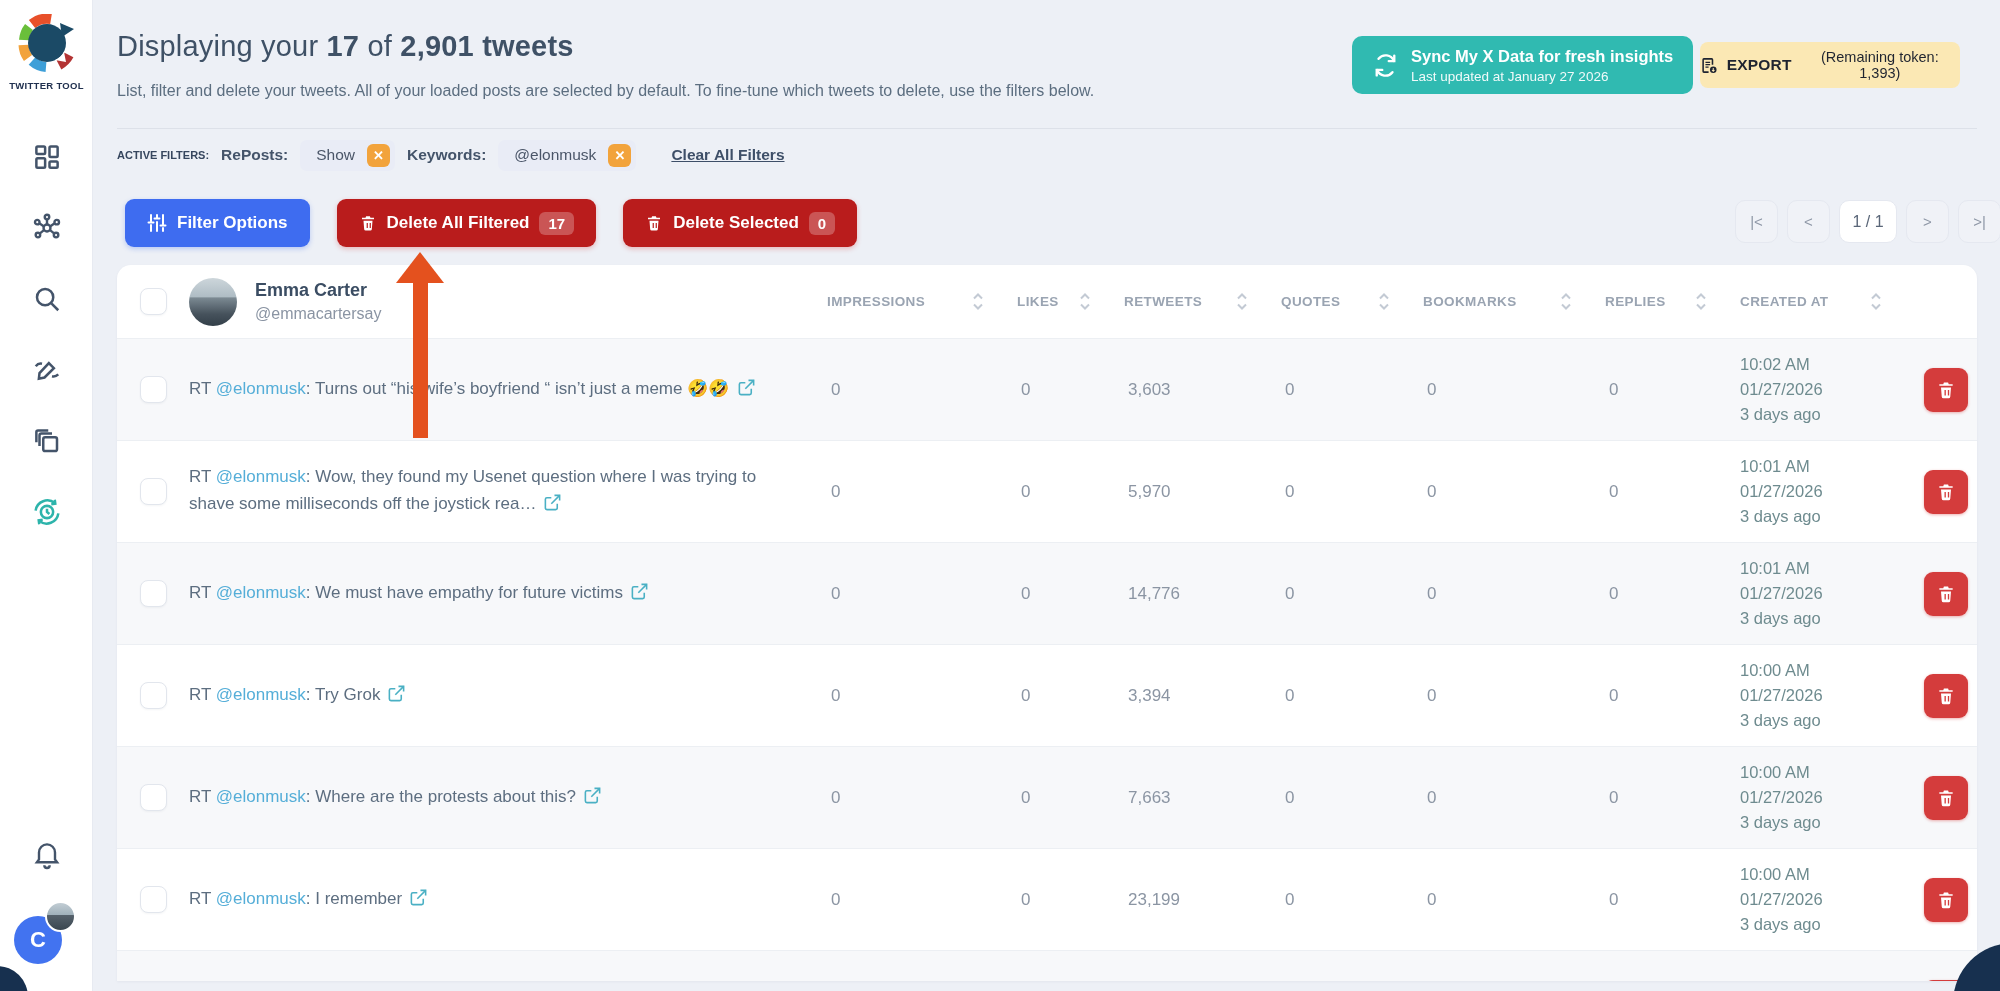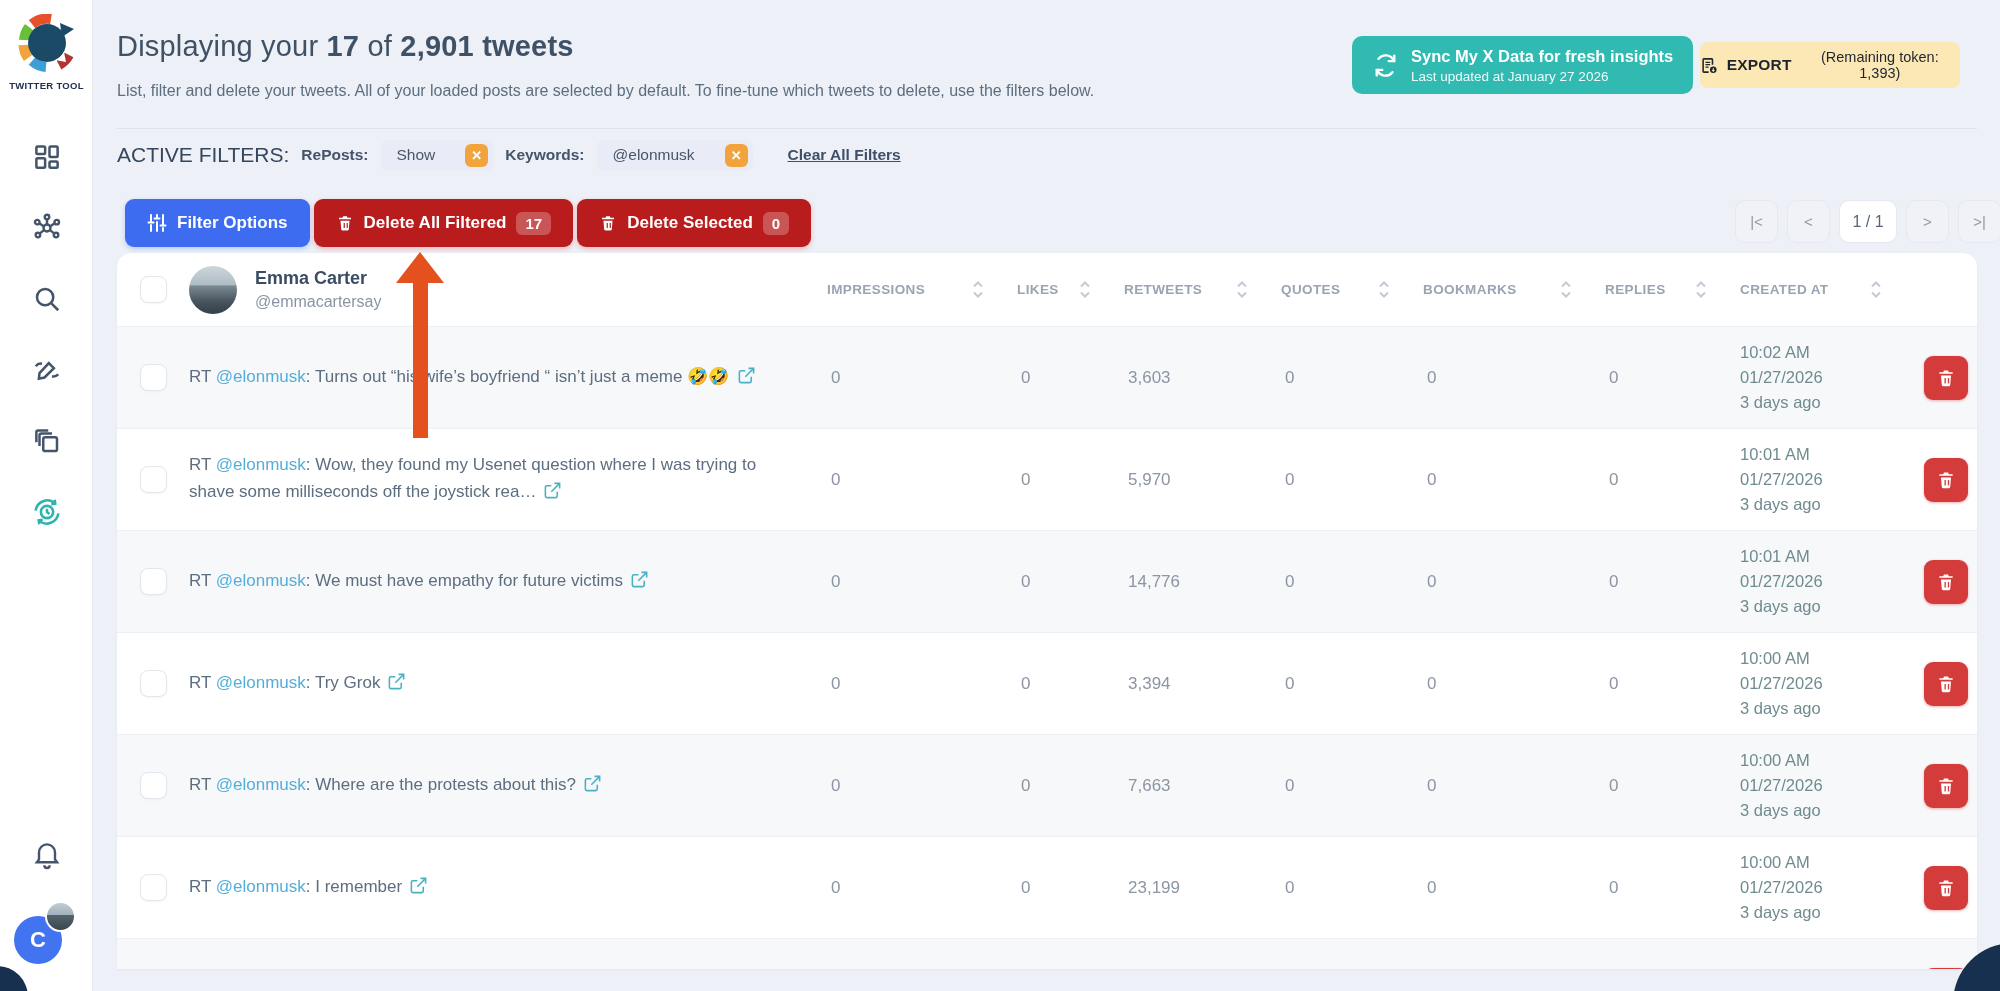--- a/index.html
+++ b/index.html
@@ -28,40 +28,40 @@
 
   .sync-btn { position:absolute; left:1352px; top:36px; height:58px; min-width:314px; background:#30bab1; border:none; border-radius:10px; display:flex; align-items:center; gap:12px; padding:0 20px; cursor:pointer; color:#fff; text-align:left; }
   .sync-line1 { font-size:16.5px; font-weight:700; }
   .sync-line2 { font-size:13.5px; font-weight:400; color:rgba(255,255,255,.93); margin-top:3px; }
   .export-btn { position:absolute; left:1700px; top:42px; height:46px; width:260px; background:#fbe8b4; border:none; border-radius:8px; display:flex; align-items:center; justify-content:center; gap:8px; cursor:pointer; color:#1f2430; }
   .export-label { font-size:15.5px; font-weight:800; letter-spacing:.2px; }
   .export-note { font-size:14.5px; font-weight:400; }
 
   
   .filters-row { position:absolute; left:117px; top:138px; height:34px; display:flex; align-items:center; gap:12px; }
-  .filters-label { font-size:21px; font-weight:400; color:#36465e; }
+  .filters-label { font-size:11px; font-weight:700; color:#36465e; }
   .filter-name { font-size:15.5px; font-weight:600; color:#44546a; }
-  .chip { display:flex; align-items:center; gap:30px; height:31px; background:#e9ecf6; border-radius:7px; padding:0 5px 0 16px; }
+  .chip { display:flex; align-items:center; gap:12px; height:31px; background:#e9ecf6; border-radius:7px; padding:0 5px 0 16px; }
   .chip-value { font-size:15.5px; color:#4a5568; }
   .chip-x { width:23px; height:23px; border:none; border-radius:6px; background:#f2a33c; color:#fff; font-size:13px; font-weight:700; line-height:1; display:flex; align-items:center; justify-content:center; cursor:pointer; }
   .clear-filters { margin-left:23px; font-size:15.5px; font-weight:700; color:#3e4f68; text-decoration:underline; cursor:pointer; }
 
   
-  .actions-row { position:absolute; left:125px; top:199px; display:flex; gap:4px; }
+  .actions-row { position:absolute; left:125px; top:199px; display:flex; gap:27px; }
   .btn { display:flex; align-items:center; gap:10px; height:48px; border:none; border-radius:9px; padding:0 22px; font-size:17px; font-weight:700; color:#fff; cursor:pointer; font-family:inherit; }
   .btn-blue { background:#3e6cf0; box-shadow:0 2px 5px rgba(62,108,240,.3); }
   .btn-red { background:#b91c1c; box-shadow:0 2px 5px rgba(212,60,60,.3); }
   .btn-badge { background:rgba(255,255,255,.25); border-radius:6px; padding:3px 9px; font-size:15px; font-weight:700; }
 
   .pagination { position:absolute; left:1735px; top:200px; display:flex; gap:9px; }
   .pg-btn { min-width:43px; height:43px; border-radius:10px; background:#f0f2f7; border:1px solid #e5e8f0; color:#8e97a6; font-size:15px; display:flex; align-items:center; justify-content:center; cursor:pointer; font-family:inherit; }
   .pg-current { background:#ffffff; color:#5a6678; min-width:58px; font-size:16px; }
 
   
-  .table { position:absolute; left:117px; top:253px; width:1860px; height:716px; background:#fff; border-radius:14px 14px 0 0; overflow:hidden; box-shadow:0 1px 3px rgba(30,40,70,.05); }
+  .table { position:absolute; left:117px; top:265px; width:1860px; height:716px; background:#fff; border-radius:14px 14px 0 0; overflow:hidden; box-shadow:0 1px 3px rgba(30,40,70,.05); }
   .trow { display:grid; grid-template-columns:72px 638px 190px 107px 157px 142px 182px 135px 175px 62px; align-items:center; }
   .thead { height:73px; }
   .tbody-row { height:102px; border-top:1px solid #eceff3; }
   .striped { background:#f7f8fa; }
 
   .cell-check { display:flex; justify-content:center; }
   .checkbox { width:27px; height:27px; border:1.5px solid #e2e6ed; border-radius:8px; background:#fff; cursor:pointer; box-shadow:0 1px 2px rgba(40,50,80,.05); }
 
   .user-cell { display:flex; align-items:center; gap:18px; }
   .avatar-photo { width:48px; height:48px; border-radius:50%;

